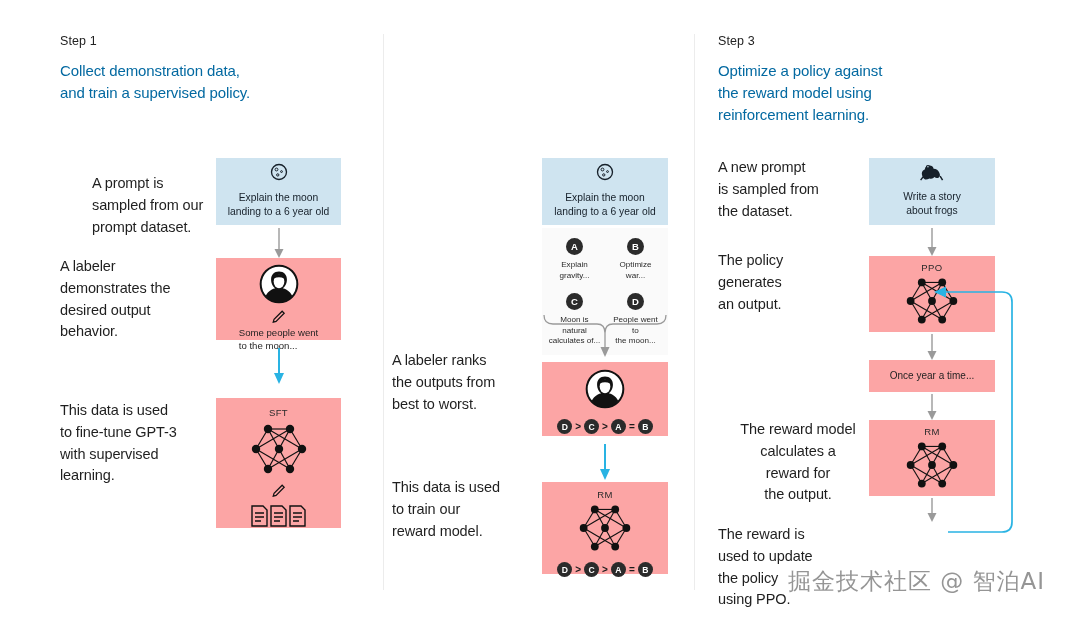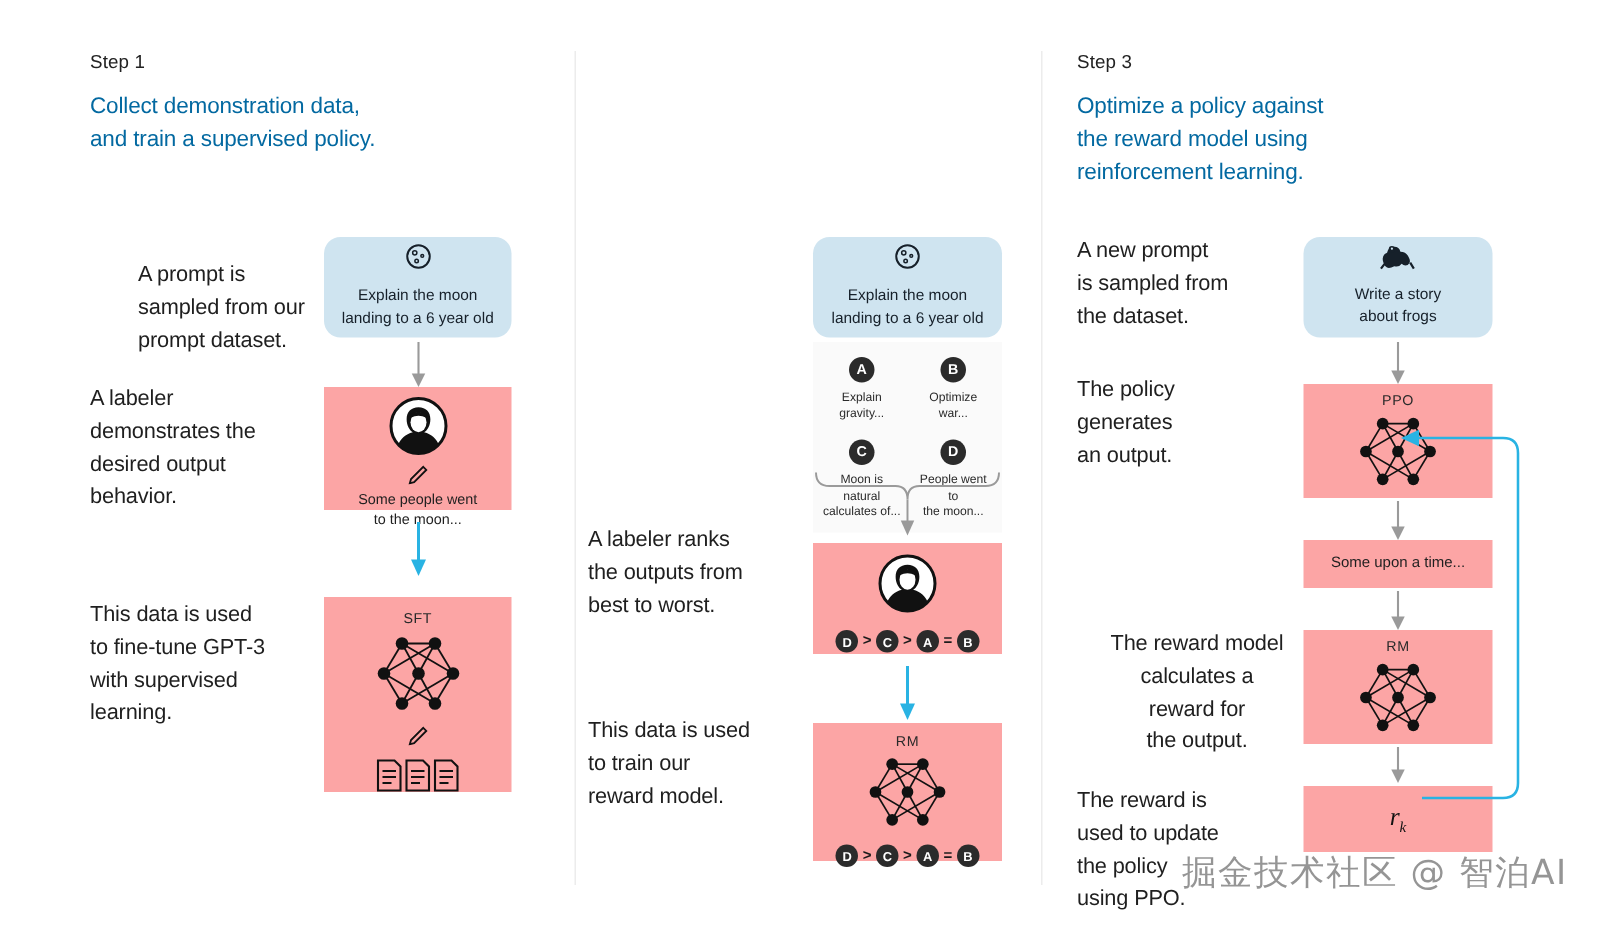--- a/index.html
+++ b/index.html
@@ -47,36 +47,36 @@
   
   .card {
     position: absolute;
     background: #fca5a5;
     display: flex; flex-direction: column;
     align-items: center; justify-content: flex-start;
   }
   .prompt-box {
     position: absolute;
     background: #cfe4f0;
-    border-radius: 11px;
+    border-radius: 0;
     display: flex; flex-direction: column;
     align-items: center; justify-content: center;
     padding: 9px 10px 11px;
   }
   .prompt-text {
     font-size: 10.3px; line-height: 1.38; text-align: center;
     color: #16202a; white-space: pre-line; margin-top: 5px;
   }
 
   .net-label {
     font-size: 9.5px; color: #2a2a2a; letter-spacing: .4px;
     text-align: center;
   }
   .caption {
-    font-size: 9.6px; line-height: 1.35; text-align: center;
+    font-size: 9.6px; line-height: 1.35; text-align: left;
     color: #1f1f1f; white-space: pre-line;
   }
 
   
   .arrow { position: absolute; }
 
   
   .opt-grid {
     position: absolute;
     display: grid; grid-template-columns: 1fr 1fr;
@@ -436,21 +436,21 @@
   </div>
 
   <div class="arrow" style="left:924px; top:334px;">
     <svg width="16" height="28">
         <line x1="8" y1="0" x2="8" y2="18" stroke="#9a9a9a" stroke-width="1.4"></line>
       <polygon points="8,26 3.5,17 12.5,17" fill="#9a9a9a"></polygon>
       </svg>
   </div>
 
   <div class="card" style="left:869px; top:360px; width:126px; height:32px; justify-content:center;">
-    <div class="caption" style="font-size:10px;">Some upon a time...</div>
+    <div class="caption" style="font-size:10px;">Once year a time...</div>
   </div>
 
   <div class="arrow" style="left:924px; top:394px;">
     <svg width="16" height="28">
         <line x1="8" y1="0" x2="8" y2="18" stroke="#9a9a9a" stroke-width="1.4"></line>
       <polygon points="8,26 3.5,17 12.5,17" fill="#9a9a9a"></polygon>
       </svg>
   </div>
 
   <div class="card" style="left:869px; top:420px; width:126px; height:76px; padding-top:6px;">
@@ -485,23 +485,20 @@
     </span>
   </div>
 
   <div class="arrow" style="left:924px; top:498px;">
     <svg width="16" height="26">
         <line x1="8" y1="0" x2="8" y2="16" stroke="#9a9a9a" stroke-width="1.4"></line>
       <polygon points="8,24 3.5,15 12.5,15" fill="#9a9a9a"></polygon>
       </svg>
   </div>
 
-  <div class="card" style="left:869px; top:524px; width:126px; height:44px; justify-content:center;">
-    <div class="rk"><span>r</span><sub>k</sub></div>
-  </div>
 
   <div class="arrow" style="left:930px; top:284px;">
     <svg width="96" height="268">
       <path d="M12 8 H72 q10 0 10 10 V238 q0 10 -10 10 H18" fill="none" stroke="#29b3e3" stroke-width="1.7"></path>
       <polygon points="4,8 16,2.5 16,13.5" fill="#29b3e3"></polygon>
     </svg>
   </div>
 
   <div class="watermark">掘金技术社区 @ 智泊AI</div>
 

